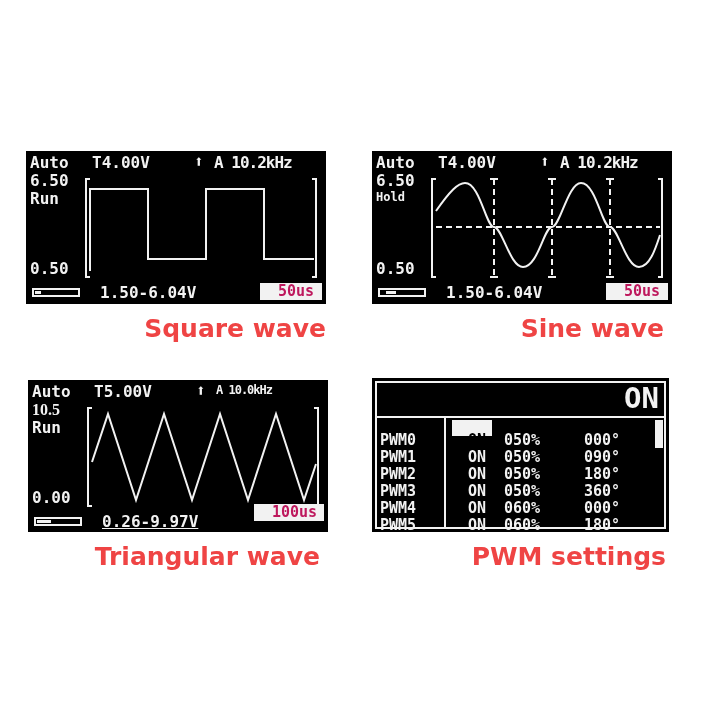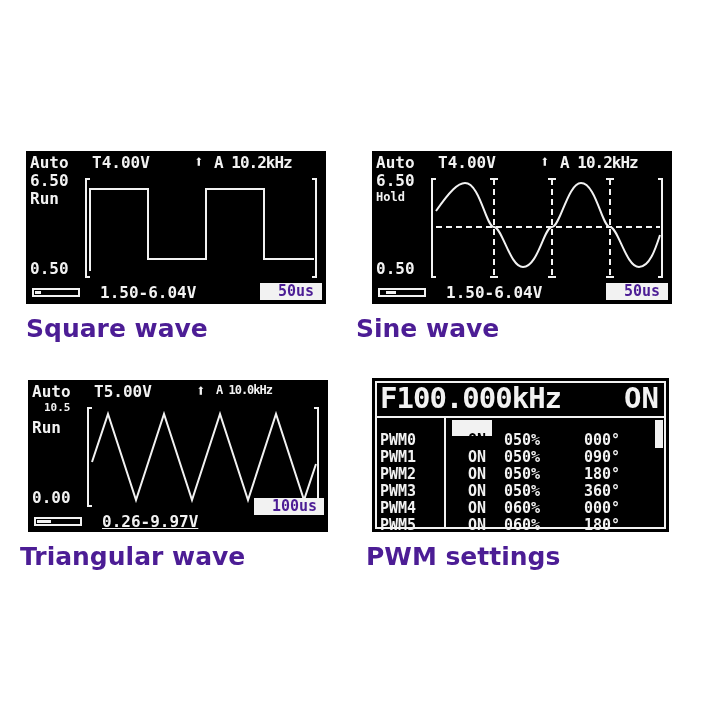--- a/index.html
+++ b/index.html
@@ -1,20 +1,20 @@
 <!DOCTYPE html>
 <html><head>
 <meta charset="utf-8">
 <style>
   html, body { margin:0; padding:0; background:#ffffff; }
   body { width:720px; height:720px; position:relative; overflow:hidden; font-family:"DejaVu Sans Mono", monospace; }
   .panel { position:absolute; background:#000; color:#f2f2f2; box-sizing:border-box; overflow:hidden; }
   .lcd { font-family:"DejaVu Sans Mono", monospace; font-weight:bold; color:#f2f2f2; position:absolute; white-space:pre; line-height:1; }
-  .caption { position:absolute; font-family:"DejaVu Sans", sans-serif; font-weight:bold; font-size:25px; color:#4c1d95; text-align:left; white-space:nowrap; }
-  .timebox { position:absolute; background:#f2f2f2; color:#4c1d95; font-weight:bold; font-size:15px; padding:0 18px; line-height:17px; font-family:"DejaVu Sans Mono", monospace; }
+  .caption { position:absolute; font-family:"DejaVu Sans", sans-serif; font-weight:bold; font-size:25px; color:#ef4444; text-align:right; white-space:nowrap; }
+  .timebox { position:absolute; background:#f2f2f2; color:#be185d; font-weight:bold; font-size:15px; padding:0 18px; line-height:17px; font-family:"DejaVu Sans Mono", monospace; }
   .bar { position:absolute; border:2px solid #f2f2f2; box-sizing:border-box; height:9px; width:48px; }
   .bar .fill { position:absolute; left:1px; top:1px; height:3px; background:#f2f2f2; }
   svg.wave { position:absolute; }
   .pwm-row { position:absolute; left:0; width:100%; height:16px; font-size:15px; line-height:16px; }
   .pwm-row span { position:absolute; top:12px; }
 </style>
 </head>
 <body>
 
 <div class="panel" style="left:26px;top:151px;width:300px;height:153px;">
@@ -51,45 +51,44 @@
     <path d="M122 28 V126 M180 28 V126 M238 28 V126" stroke="#f2f2f2" stroke-width="2" stroke-dasharray="6 4" fill="none"></path>
     <path d="M118 28 h8 M176 28 h8 M234 28 h8 M118 126 h8 M176 126 h8 M234 126 h8" stroke="#f2f2f2" stroke-width="2" fill="none"></path>
     <path d="M64 60 C78 40, 86 32, 93 32 C108 32, 114 76, 122 76 C130 76, 138 116, 151 116 C166 116, 172 76, 180 76 C188 76, 196 32, 209 32 C224 32, 230 76, 238 76 C246 76, 254 116, 267 116 C278 116, 284 96, 288 84" stroke="#f2f2f2" stroke-width="2" fill="none"></path>
   </svg>
   <div class="bar" style="left:6px;top:137px;">
       <div class="fill" style="width:10px;left:6px;"></div>
     </div>
   <div class="lcd" style="left:74px;top:134px;font-size:16px;">1.50-6.04V</div>
   <div class="timebox" style="right:4px;top:132px;width:62px;text-align:right;box-sizing:border-box;">50us</div>
 </div>
-<div class="caption" style="left:356px;top:314px;width:300px;">Sine wave</div>
+<div class="caption" style="left:364px;top:314px;width:300px;">Sine wave</div>
 
 <div class="panel" style="left:28px;top:380px;width:300px;height:152px;">
   <div class="lcd" style="left:4px;top:4px;font-size:16px;">Auto</div>
   <div class="lcd" style="left:66px;top:4px;font-size:16px;">T5.00V</div>
   <div class="lcd" style="left:168px;top:3px;font-size:16px;">⬆</div>
   <div class="lcd" style="left:188px;top:4px;font-size:12px;letter-spacing:-1px;">A 10.0kHz</div>
-  <div class="lcd" style="left:16px;top:22px;font-size:11px;">10.5</div>
+  <div class="lcd" style="left:4px;top:22px;font-size:16px;font-family:Liberation Serif, serif;">10.5</div>
   <div class="lcd" style="left:4px;top:40px;font-size:16px;">Run</div>
   <div class="lcd" style="left:4px;top:110px;font-size:16px;">0.00</div>
   <svg class="wave" width="300" height="152" viewBox="0 0 300 152" style="left:0;top:0;">
     <path d="M64 28 h-4 v98 h4 M286 28 h4 v98 h-4" stroke="#f2f2f2" stroke-width="2" fill="none"></path>
     <path d="M64 82 L80 34 L108 120 L136 34 L164 120 L192 34 L220 120 L248 34 L276 120 L288 84" stroke="#f2f2f2" stroke-width="2" fill="none"></path>
   </svg>
   <div class="bar" style="left:6px;top:137px;">
       <div class="fill" style="width:14px;"></div>
     </div>
   <div class="lcd" style="left:74px;top:134px;font-size:16px;text-decoration:underline;">0.26-9.97V</div>
-  <div class="timebox" style="right:4px;top:118px;width:70px;text-align:right;box-sizing:border-box;margin-left:24px;">100us</div>
+  <div class="timebox" style="right:4px;top:124px;width:70px;text-align:right;box-sizing:border-box;margin-left:24px;">100us</div>
 </div>
 <div class="caption" style="left:20px;top:542px;width:300px;">Triangular wave</div>
 
 <div class="panel" style="left:372px;top:378px;width:297px;height:154px;">
   <div style="position:absolute;left:3px;top:3px;right:3px;bottom:3px;border:2px solid #f2f2f2;"></div>
-  <div class="lcd" style="left:8px;top:6px;font-size:29px;letter-spacing:-1px;">F100.000kHz</div>
   <div class="lcd" style="right:10px;top:6px;font-size:29px;">ON</div>
   <div style="position:absolute;left:3px;right:3px;top:38px;height:2px;background:#f2f2f2;"></div>
   <div style="position:absolute;left:72px;top:38px;bottom:3px;width:2px;background:#f2f2f2;"></div>
   <div style="position:absolute;left:80px;top:42px;width:40px;height:16px;background:#f2f2f2;"></div>
   <div style="position:absolute;right:6px;top:42px;width:8px;height:28px;background:#f2f2f2;"></div>
 
   <div class="pwm-row lcd" style="top:42px;">
     <span style="left:8px;">PWM0</span>
     <span style="left:96px;color:#000;">ON</span>
     <span style="left:132px;">050%</span>

